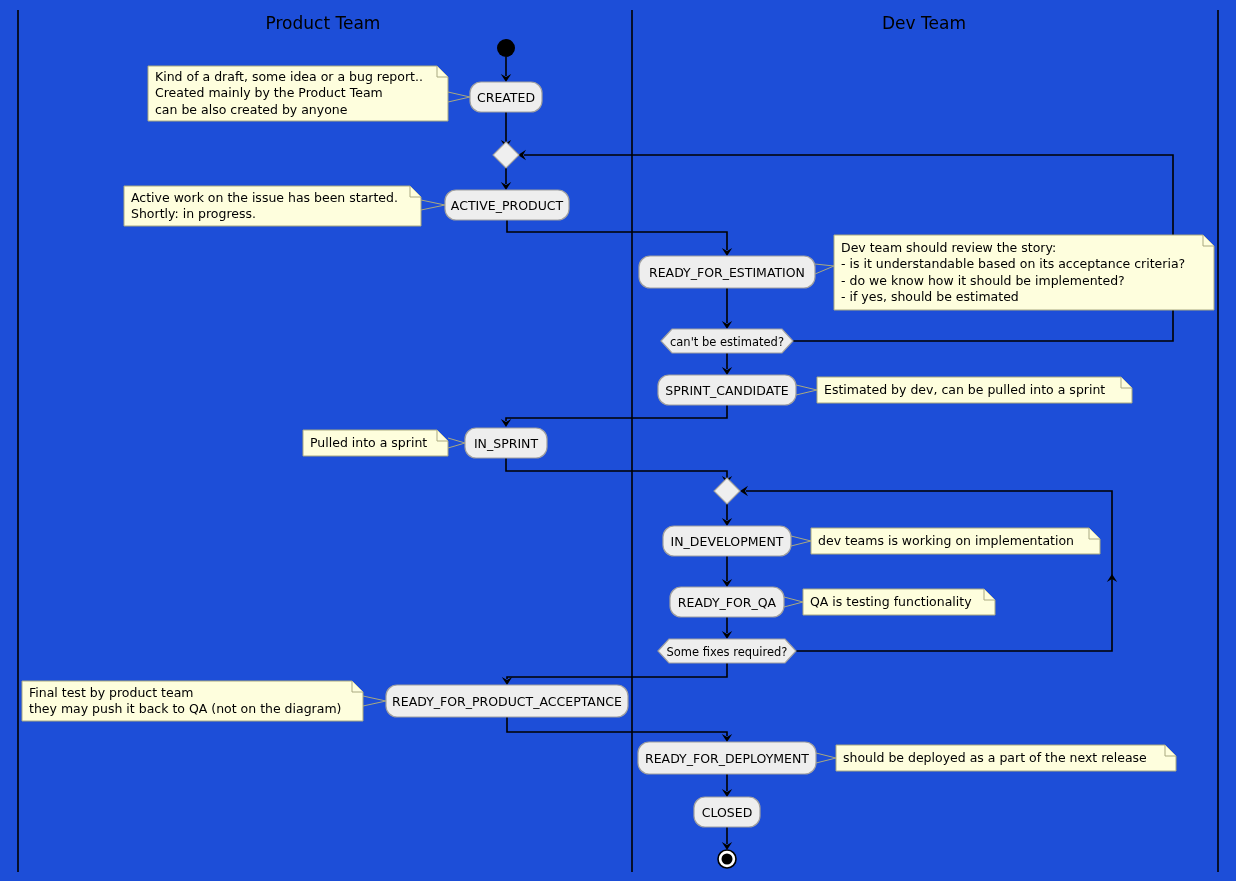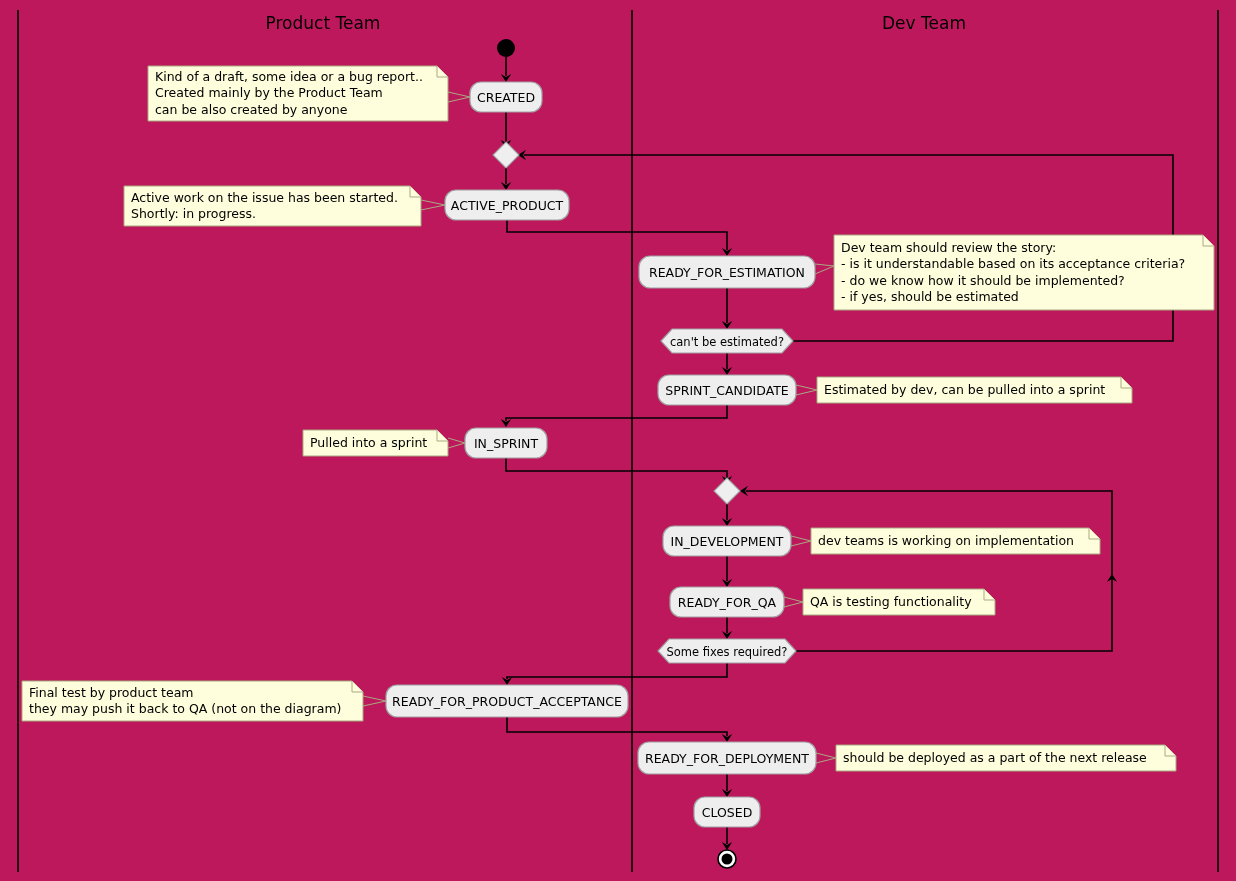--- a/index.html
+++ b/index.html
@@ -9,21 +9,21 @@
   }
   body {
     font-family: "DejaVu Sans", "Liberation Sans", sans-serif;
     -webkit-font-smoothing: antialiased;
   }
   #diagram-root {
     position: relative;
     width: 1236px;
     height: 881px;
     overflow: hidden;
-    background: #be185d;
+    background: #1d4ed8;
   }
   #diagram-svg {
     position: absolute;
     left: 0;
     top: 0;
     width: 1236px;
     height: 881px;
   }
   .lane-title {
     font-size: 17px;

